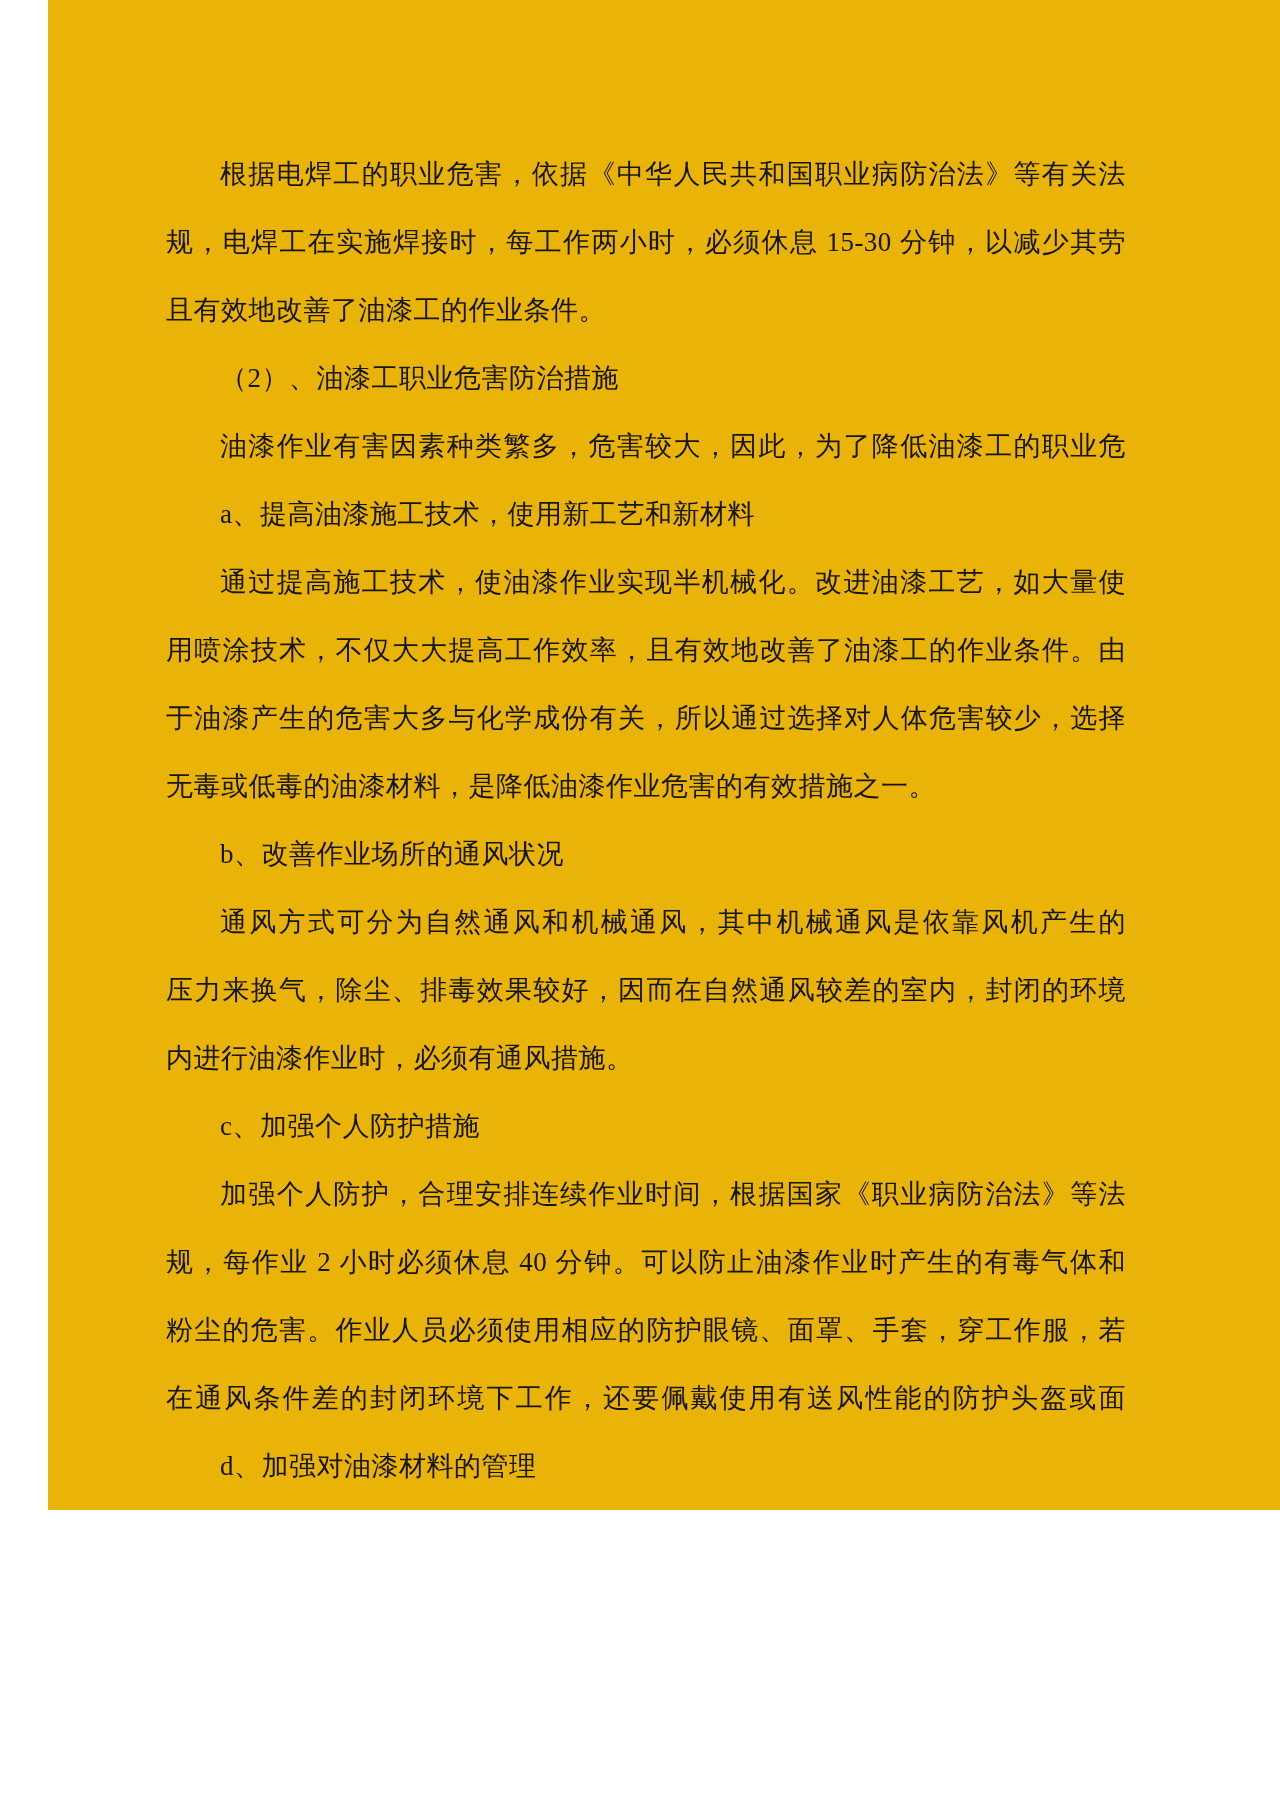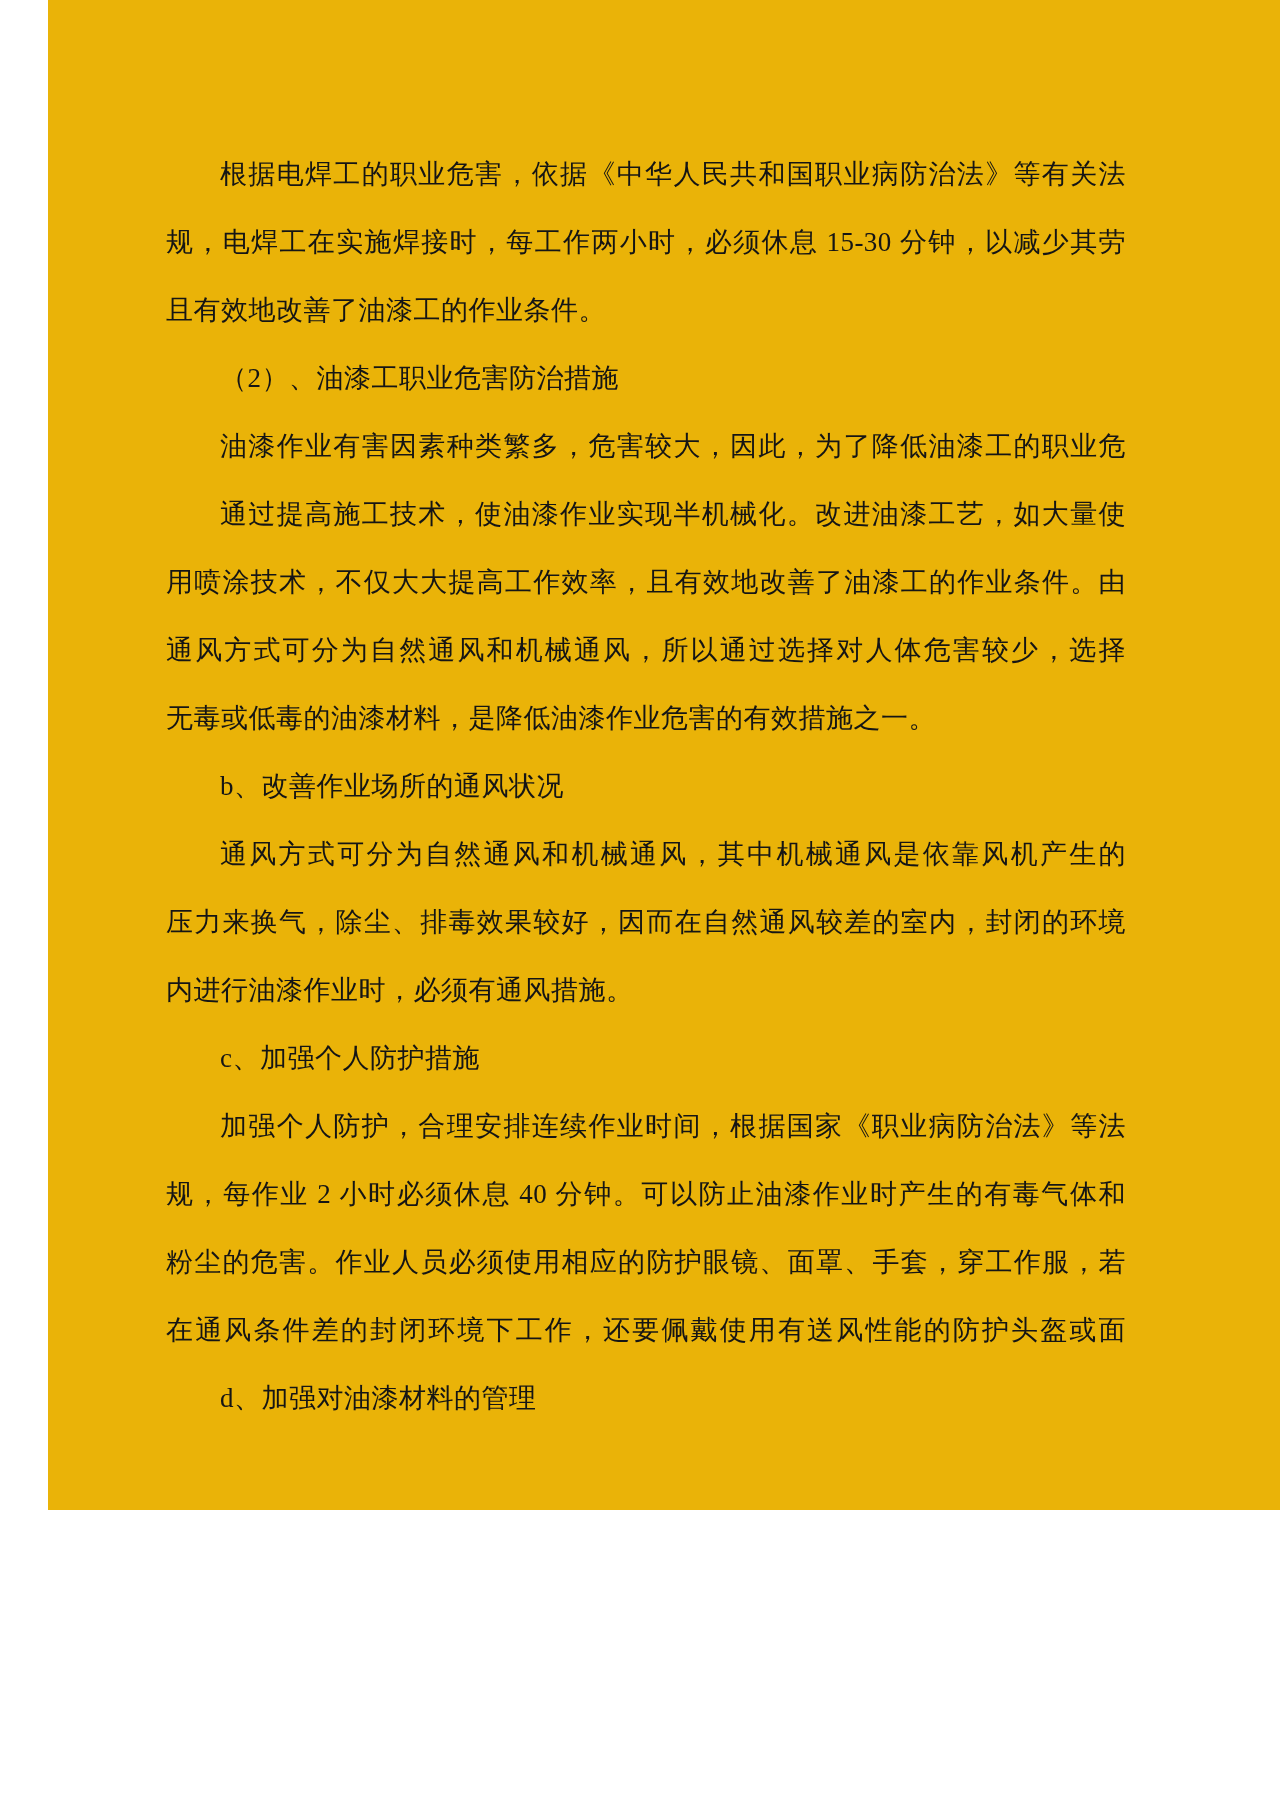--- a/index.html
+++ b/index.html
@@ -58,23 +58,24 @@
 
 <div class="page">
 
   <main class="doc-body">
 
   <p class="doc-line indent fill">根据电焊工的职业危害，依据《中华人民共和国职业病防治法》等有关法</p>
       <p class="doc-line fill">规，电焊工在实施焊接时，每工作两小时，必须休息 15-30 分钟，以减少其劳</p>
       <p class="doc-line">且有效地改善了油漆工的作业条件。</p>
       <p class="doc-line indent">（2）、油漆工职业危害防治措施</p>
       <p class="doc-line indent fill">油漆作业有害因素种类繁多，危害较大，因此，为了降低油漆工的职业危</p>
+      <p class="doc-line indent">a、提高油漆施工技术，使用新工艺和新材料</p>
       <p class="doc-line indent fill">通过提高施工技术，使油漆作业实现半机械化。改进油漆工艺，如大量使</p>
       <p class="doc-line fill">用喷涂技术，不仅大大提高工作效率，且有效地改善了油漆工的作业条件。由</p>
-      <p class="doc-line fill">通风方式可分为自然通风和机械通风，所以通过选择对人体危害较少，选择</p>
+      <p class="doc-line fill">于油漆产生的危害大多与化学成份有关，所以通过选择对人体危害较少，选择</p>
       <p class="doc-line">无毒或低毒的油漆材料，是降低油漆作业危害的有效措施之一。</p>
       <p class="doc-line indent">b、改善作业场所的通风状况</p>
       <p class="doc-line indent fill">通风方式可分为自然通风和机械通风，其中机械通风是依靠风机产生的</p>
       <p class="doc-line fill">压力来换气，除尘、排毒效果较好，因而在自然通风较差的室内，封闭的环境</p>
       <p class="doc-line">内进行油漆作业时，必须有通风措施。</p>
       <p class="doc-line indent">c、加强个人防护措施</p>
       <p class="doc-line indent fill">加强个人防护，合理安排连续作业时间，根据国家《职业病防治法》等法</p>
       <p class="doc-line fill">规，每作业 2 小时必须休息 40 分钟。可以防止油漆作业时产生的有毒气体和</p>
       <p class="doc-line fill">粉尘的危害。作业人员必须使用相应的防护眼镜、面罩、手套，穿工作服，若</p>
       <p class="doc-line fill">在通风条件差的封闭环境下工作，还要佩戴使用有送风性能的防护头盔或面</p>

